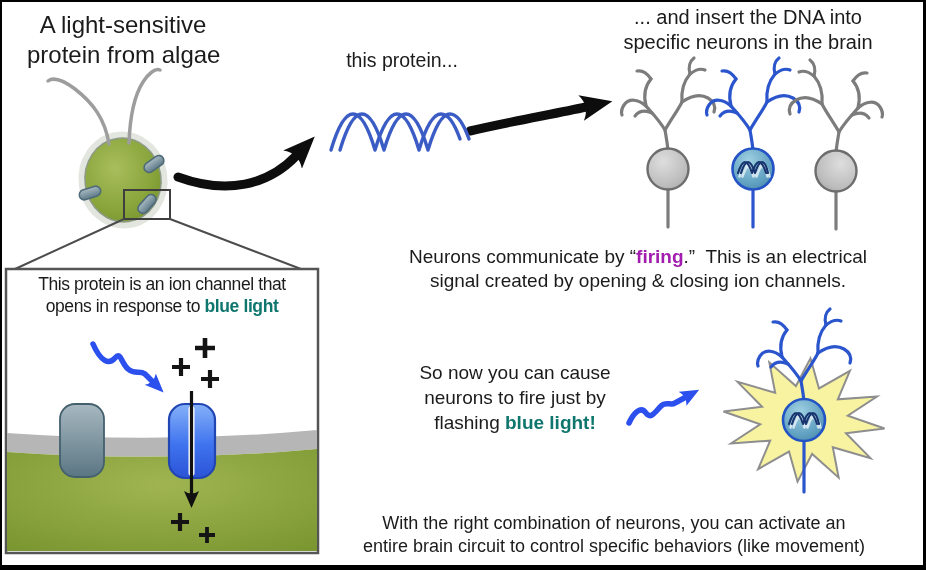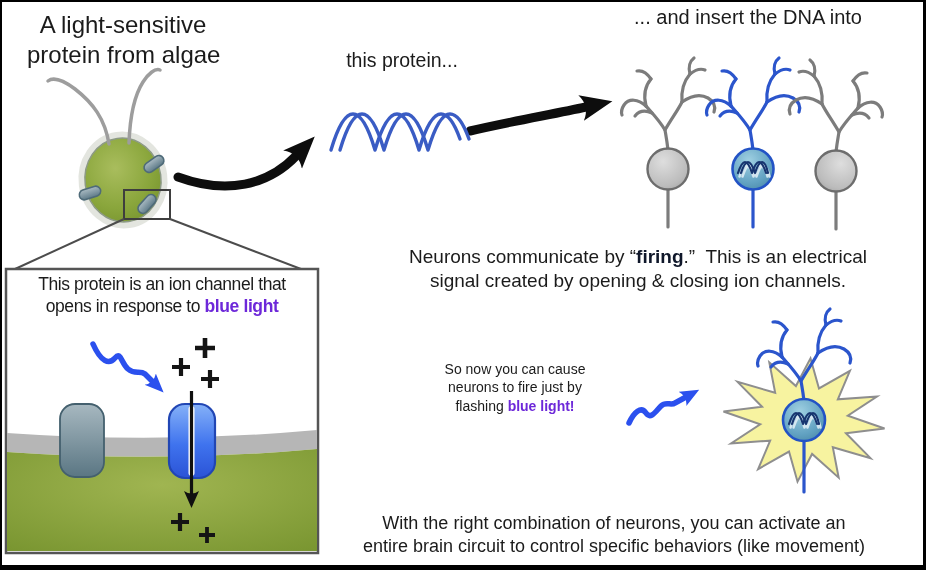--- a/index.html
+++ b/index.html
@@ -5,22 +5,22 @@
   html,body{margin:0;padding:0;background:#e8e8e8;}
   #stage{
     position:relative;width:926px;height:570px;background:#ffffff;
     border:2px solid #000;border-right-width:3px;border-bottom-width:5px;
     box-sizing:border-box;overflow:hidden;
     font-family:"Liberation Sans",sans-serif;
   }
   #art{position:absolute;left:0;top:0;width:100%;height:100%;z-index:1;}
   .t{position:absolute;z-index:2;text-align:center;color:#1b1b1b;line-height:1.25;}
   .ln{display:block;white-space:nowrap;}
-  .blue{color:#6d28d9;font-weight:700;}
-  .olive{color:#0f172a;font-weight:700;}
+  .blue{color:#0f766e;font-weight:700;}
+  .olive{color:#a21caf;font-weight:700;}
   .flag{stroke:#9d9d9d;stroke-width:3.5;fill:none;stroke-linecap:round;}
   .pill{fill:url(#gPill);stroke:#4f6b79;stroke-width:1.6;}
   .conn{stroke:#4c4c4c;stroke-width:2;}
   .plus{stroke:#141414;fill:none;}
   .dna{stroke:#3a5cc4;stroke-width:3.4;fill:none;stroke-linecap:round;stroke-linejoin:round;}
   .bluearrow{stroke:#2b50ee;stroke-width:5.5;fill:none;stroke-linecap:round;stroke-linejoin:round;}
   .blackarrow{stroke:#0d0d0d;stroke-width:9;fill:none;stroke-linecap:round;}
   .tree{fill:none;stroke-width:3.2;stroke-linecap:round;}
   .gray-tree{stroke:#7c7c7c;}
   .blue-tree{stroke:#2b55cc;}
@@ -176,33 +176,34 @@
     <span class="ln">A light-sensitive</span>
     <span class="ln">protein from algae</span>
   </div>
 
   <div class="t" style="left:310px;top:46px;width:180px;font-size:19.5px;">
     <span class="ln">this protein...</span>
   </div>
 
   <div class="t" style="left:597px;top:3px;width:298px;font-size:20px;">
     <span class="ln">... and insert the DNA into</span>
+    <span class="ln">specific neurons in the brain</span>
   </div>
 
   <div class="t" style="left:10px;top:272px;width:300px;font-size:17.5px;letter-spacing:-0.4px;">
     <span class="ln">This protein is an ion channel that</span>
     <span class="ln"><span>opens in response to </span><span class="blue">blue light</span></span>
   </div>
 
   <div class="t" style="left:353px;top:243px;width:566px;font-size:19px;">
     <span class="ln"><span>Neurons communicate by “</span><span class="olive">firing</span><span>.”&nbsp; This is an electrical</span></span>
     <span class="ln">signal created by opening &amp; closing ion channels.</span>
   </div>
 
-  <div class="t" style="left:398px;top:358px;width:230px;font-size:14px;line-height:1.32;">
+  <div class="t" style="left:398px;top:358px;width:230px;font-size:19px;line-height:1.32;">
     <span class="ln">So now you can cause</span>
     <span class="ln">neurons to fire just by</span>
     <span class="ln"><span>flashing </span><span class="blue">blue light!</span></span>
   </div>
 
   <div class="t" style="left:302px;top:510px;width:620px;font-size:18px;">
     <span class="ln">With the right combination of neurons, you can activate an</span>
     <span class="ln">entire brain circuit to control specific behaviors (like movement)</span>
   </div>
 

